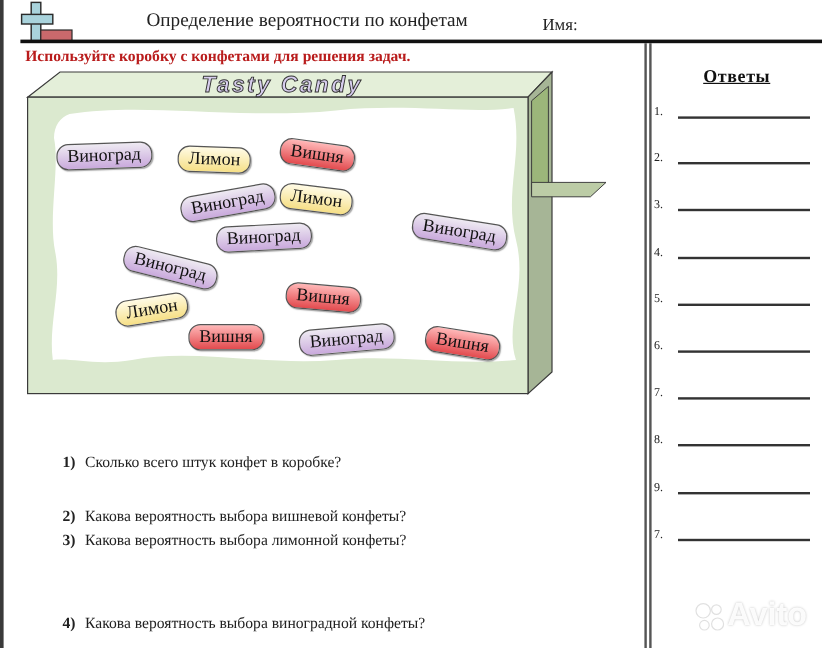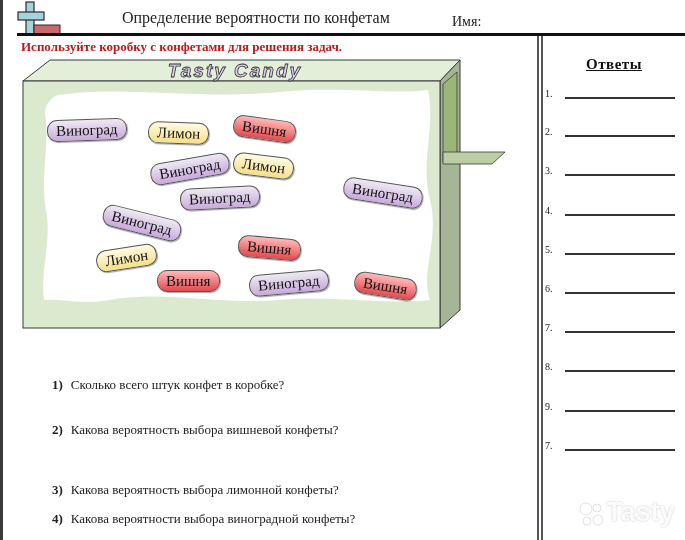--- a/index.html
+++ b/index.html
@@ -96,22 +96,22 @@
     <div class="candy cherry" style="left: 238px; top: 237px; transform: rotate(5deg);">Вишня</div>
     <div class="candy lemon" style="left: 96px; top: 247px; transform: rotate(-9deg);">Лимон</div>
     <div class="candy cherry" style="left: 157px; top: 270px; transform: rotate(0deg);">Вишня</div>
     <div class="candy grape" style="left: 249px; top: 272px; transform: rotate(-5deg);">Виноград</div>
     <div class="candy cherry" style="left: 354px; top: 275px; transform: rotate(9deg);">Вишня</div>
   </div>
 
 <div id="questions">
     <div class="question" style="top: 377px;"><span class="qnum">1)</span><span>Сколько всего штук конфет в коробке?</span></div>
     <div class="question" style="top: 422px; text-align: right;"><span class="qnum">2)</span><span>Какова вероятность выбора вишневой конфеты?</span></div>
-    <div class="question" style="top: 482px;"><span class="qnum">3)</span><span>Какова вероятность выбора лимонной конфеты?</span></div>
-    <div class="question" style="top: 511px;"><span class="qnum">4)</span><span>Какова вероятности выбора виноградной конфеты?</span></div>
+    <div class="question" style="top: 442px;"><span class="qnum">3)</span><span>Какова вероятность выбора лимонной конфеты?</span></div>
+    <div class="question" style="top: 511px;"><span class="qnum">4)</span><span>Какова вероятность выбора виноградной конфеты?</span></div>
   </div>
 
 <div class="answers-title">Ответы</div>
 <div id="answers">
     <div class="answer" style="top: 88px;">
       <span class="anum">1.</span>
       <div class="line"></div>
     </div>
     <div class="answer" style="top: 126px;">
       <span class="anum">2.</span>
@@ -150,13 +150,13 @@
       <div class="line"></div>
     </div>
   </div>
 
 <svg class="wm-dots" viewBox="0 0 26 26">
   <circle cx="8" cy="8" r="6" fill="rgba(255,255,255,0.9)" stroke="rgba(0,0,0,0.12)"></circle>
   <circle cx="19" cy="7" r="4" fill="rgba(255,255,255,0.9)" stroke="rgba(0,0,0,0.12)"></circle>
   <circle cx="9" cy="20" r="4" fill="rgba(255,255,255,0.9)" stroke="rgba(0,0,0,0.12)"></circle>
   <circle cx="20" cy="19" r="5" fill="rgba(255,255,255,0.9)" stroke="rgba(0,0,0,0.12)"></circle>
 </svg>
-<div class="watermark" style="left:606px;">Tasty</div>
+<div class="watermark" style="left:606px;">Avito</div>
 
 </body></html>

